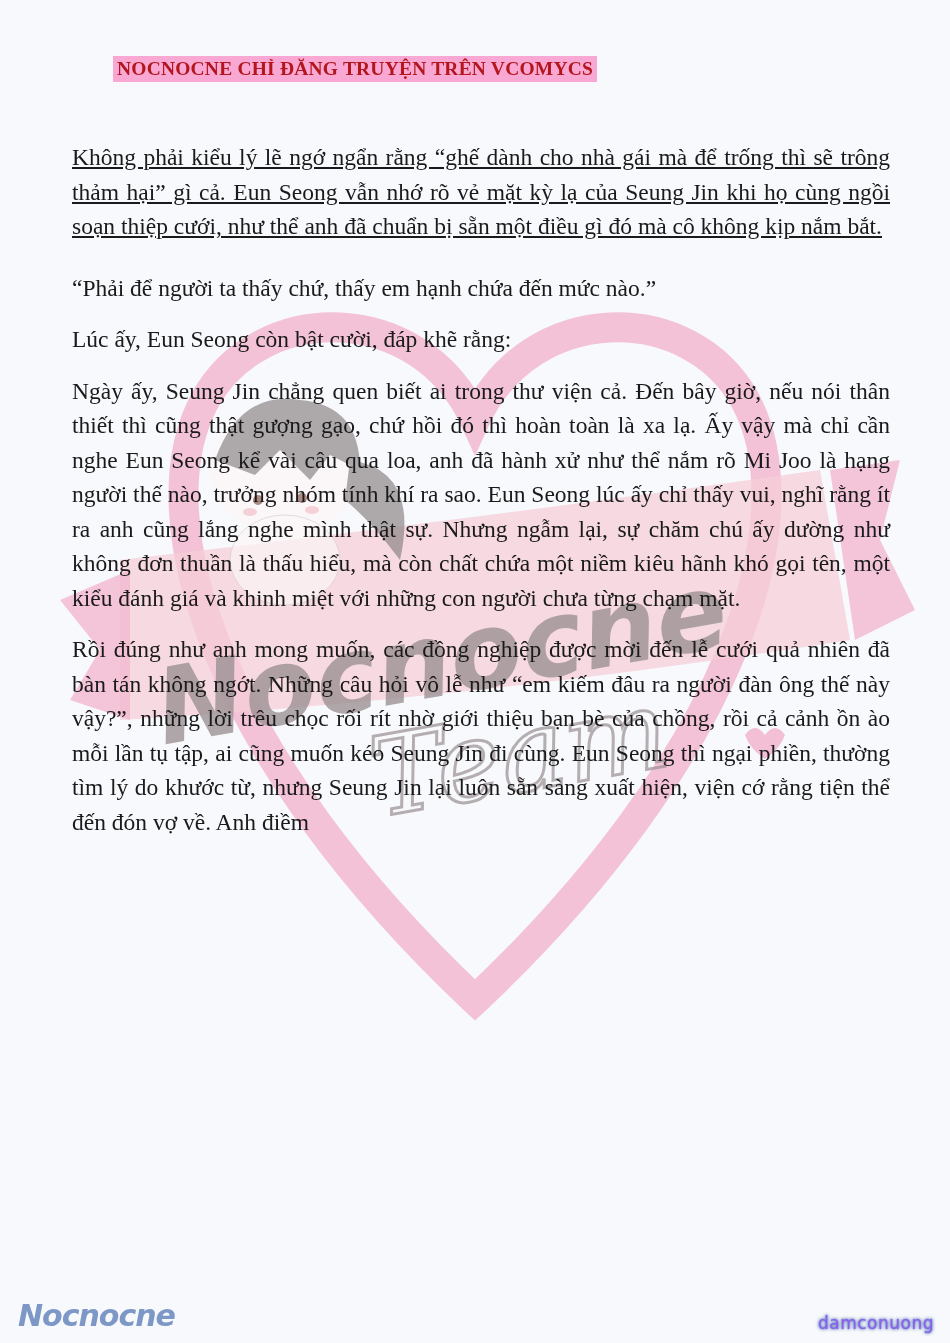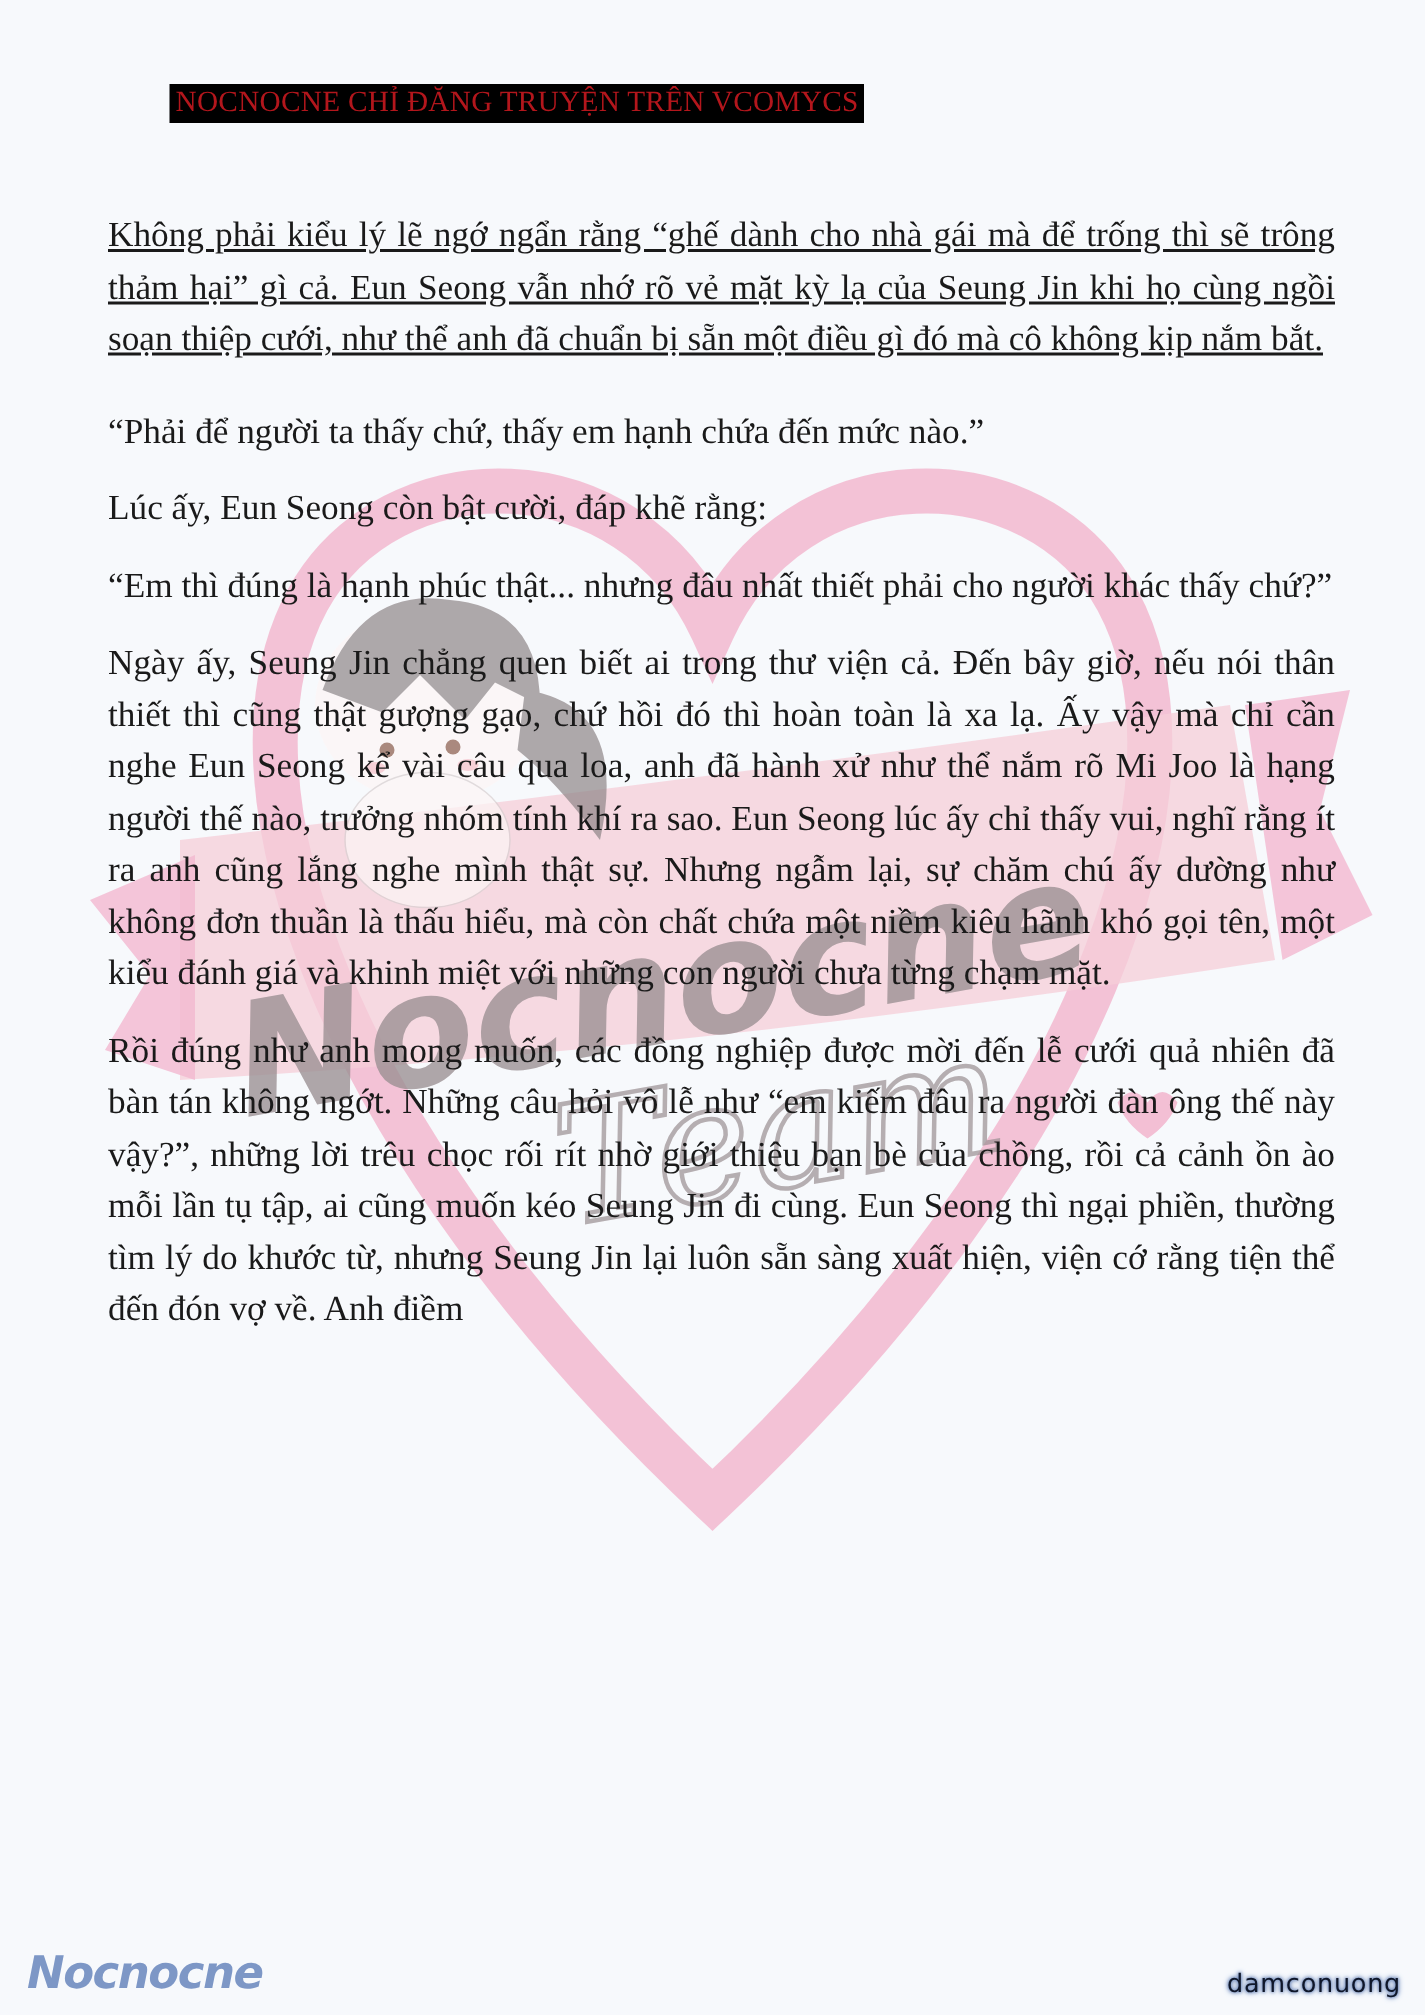--- a/index.html
+++ b/index.html
@@ -6,44 +6,44 @@
   body {
     width: 950px; height: 1343px; overflow: hidden; position: relative;
     background: #f7f9fc;
     font-family: "Liberation Serif", "DejaVu Serif", serif;
     color: #1a1a1a;
   }
   .page { position: absolute; left: 0; top: 0; width: 950px; height: 1343px; }
   .header-banner {
     position: absolute; left: 113px; top: 56px;
     padding: 0 4px;
-    background: #000000;
+    background: #f9a8d4;
     color: #b3161c;
     font-family: "Liberation Serif", serif;
-    font-weight: normal;
+    font-weight: bold;
     font-size: 19.5px;
     line-height: 26px;
     letter-spacing: 0.2px;
   }
   
   .watermark { position: absolute; left: 0; top: 0; width: 950px; height: 1343px; pointer-events: none; }
   .content {
     position: absolute; left: 72px; top: 140px; width: 818px;
     font-size: 23.5px; line-height: 34.5px;
   }
   .para { margin: 0 0 17px 0; text-align: justify; }
   .para.p1 { margin-bottom: 27px; text-decoration: underline; }
   .footer-logo {
     position: absolute; left: 18px; top: 1298px;
     font-family: "DejaVu Sans", sans-serif; font-style: italic; font-weight: bold;
     font-size: 30px; color: #7d97c6; letter-spacing: -1px;
   }
   .footer-credit {
     position: absolute; right: 16px; top: 1313px;
-    font-family: "DejaVu Sans", sans-serif; font-size: 17px; color: #0f172a;
+    font-family: "DejaVu Sans", sans-serif; font-size: 17px; color: #8b5cf6;
     text-shadow: 0 0 2px #6c86b8, 0 0 3px #6c86b8, 0 0 4px #8aa3cf;
     letter-spacing: 0.5px;
   }
 </style>
 </head>
 <body>
 
 <div class="page">
 
   <svg class="watermark" viewBox="0 0 950 1343" xmlns="http://www.w3.org/2000/svg">
@@ -69,20 +69,19 @@
     <text x="370" y="800" transform="rotate(-10 470 760)" font-family="DejaVu Serif, serif" font-style="italic" font-size="110" fill="none" stroke="#9a8f92" stroke-width="3" opacity="0.7">Team</text>
     <path d="M745 735 q 10 -14 20 0 q 10 -14 20 0 q -5 14 -20 24 q -15 -10 -20 -24 z" fill="#f2b8cf" opacity="0.9"></path>
   </svg>
 
   <div class="header-banner">NOCNOCNE CHỈ ĐĂNG TRUYỆN TRÊN VCOMYCS</div>
 
   <div class="content">
     <p class="para p1">Không phải kiểu lý lẽ ngớ ngẩn rằng “ghế dành cho nhà gái mà để trống thì sẽ trông thảm hại” gì cả. Eun Seong vẫn nhớ rõ vẻ mặt kỳ lạ của Seung Jin khi họ cùng ngồi soạn thiệp cưới, như thể anh đã chuẩn bị sẵn một điều gì đó mà cô không kịp nắm bắt.</p>
     <p class="para">“Phải để người ta thấy chứ, thấy em hạnh chứa đến mức nào.”</p>
     <p class="para">Lúc ấy, Eun Seong còn bật cười, đáp khẽ rằng:</p>
-    <p class="para">“Em thì đúng là hạnh phúc thật... nhưng đâu nhất thiết phải cho người khác thấy chứ?”</p>
     <p class="para">Ngày ấy, Seung Jin chẳng quen biết ai trong thư viện cả. Đến bây giờ, nếu nói thân thiết thì cũng thật gượng gạo, chứ hồi đó thì hoàn toàn là xa lạ. Ấy vậy mà chỉ cần nghe Eun Seong kể vài câu qua loa, anh đã hành xử như thể nắm rõ Mi Joo là hạng người thế nào, trưởng nhóm tính khí ra sao. Eun Seong lúc ấy chỉ thấy vui, nghĩ rằng ít ra anh cũng lắng nghe mình thật sự. Nhưng ngẫm lại, sự chăm chú ấy dường như không đơn thuần là thấu hiểu, mà còn chất chứa một niềm kiêu hãnh khó gọi tên, một kiểu đánh giá và khinh miệt với những con người chưa từng chạm mặt.</p>
     <p class="para">Rồi đúng như anh mong muốn, các đồng nghiệp được mời đến lễ cưới quả nhiên đã bàn tán không ngớt. Những câu hỏi vô lễ như “em kiếm đâu ra người đàn ông thế này vậy?”, những lời trêu chọc rối rít nhờ giới thiệu bạn bè của chồng, rồi cả cảnh ồn ào mỗi lần tụ tập, ai cũng muốn kéo Seung Jin đi cùng. Eun Seong thì ngại phiền, thường tìm lý do khước từ, nhưng Seung Jin lại luôn sẵn sàng xuất hiện, viện cớ rằng tiện thể đến đón vợ về. Anh điềm</p>
   </div>
 
   <div class="footer-logo">Nocnocne</div>
   <div class="footer-credit">damconuong</div>
 </div>
 
 </body></html>

